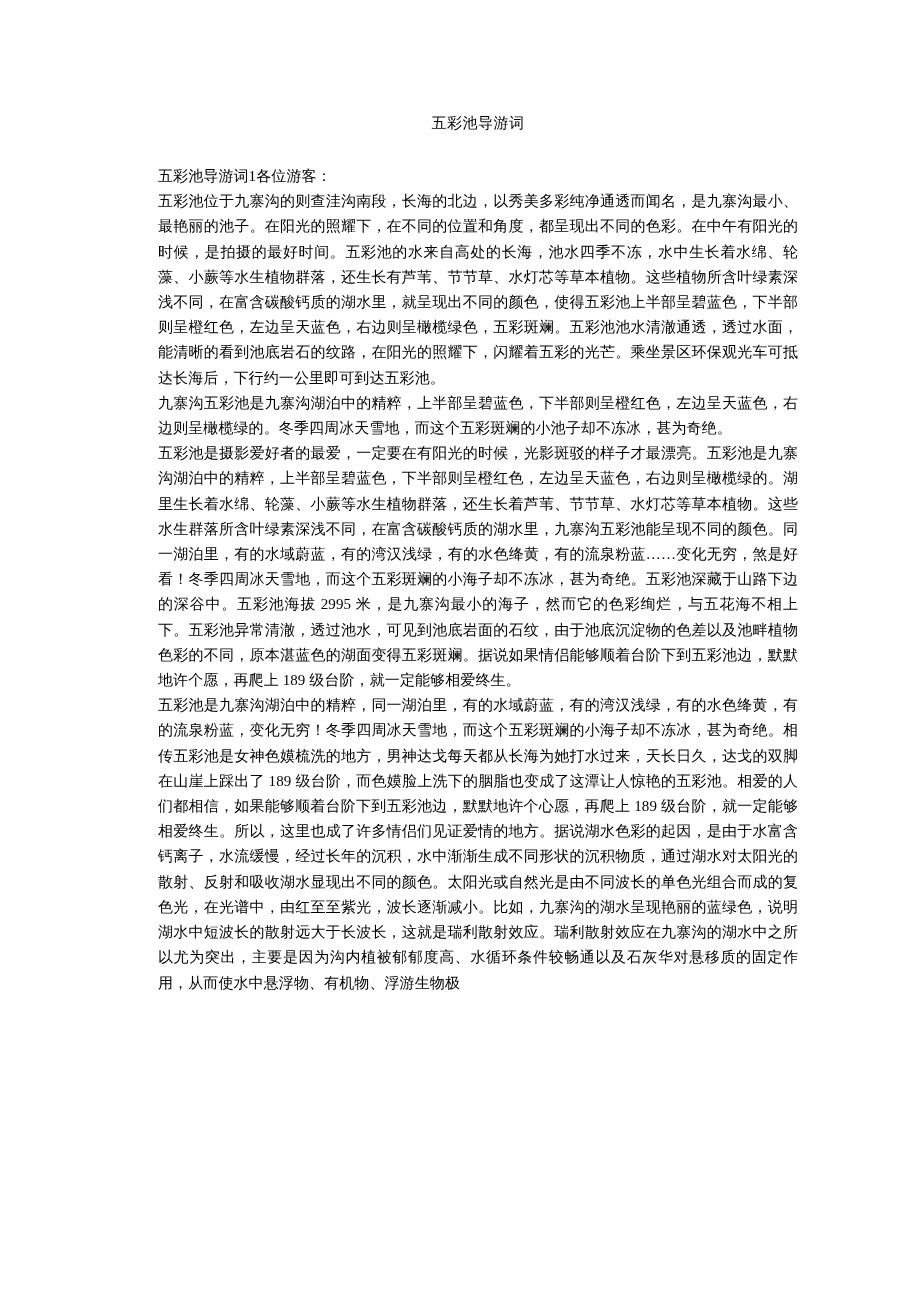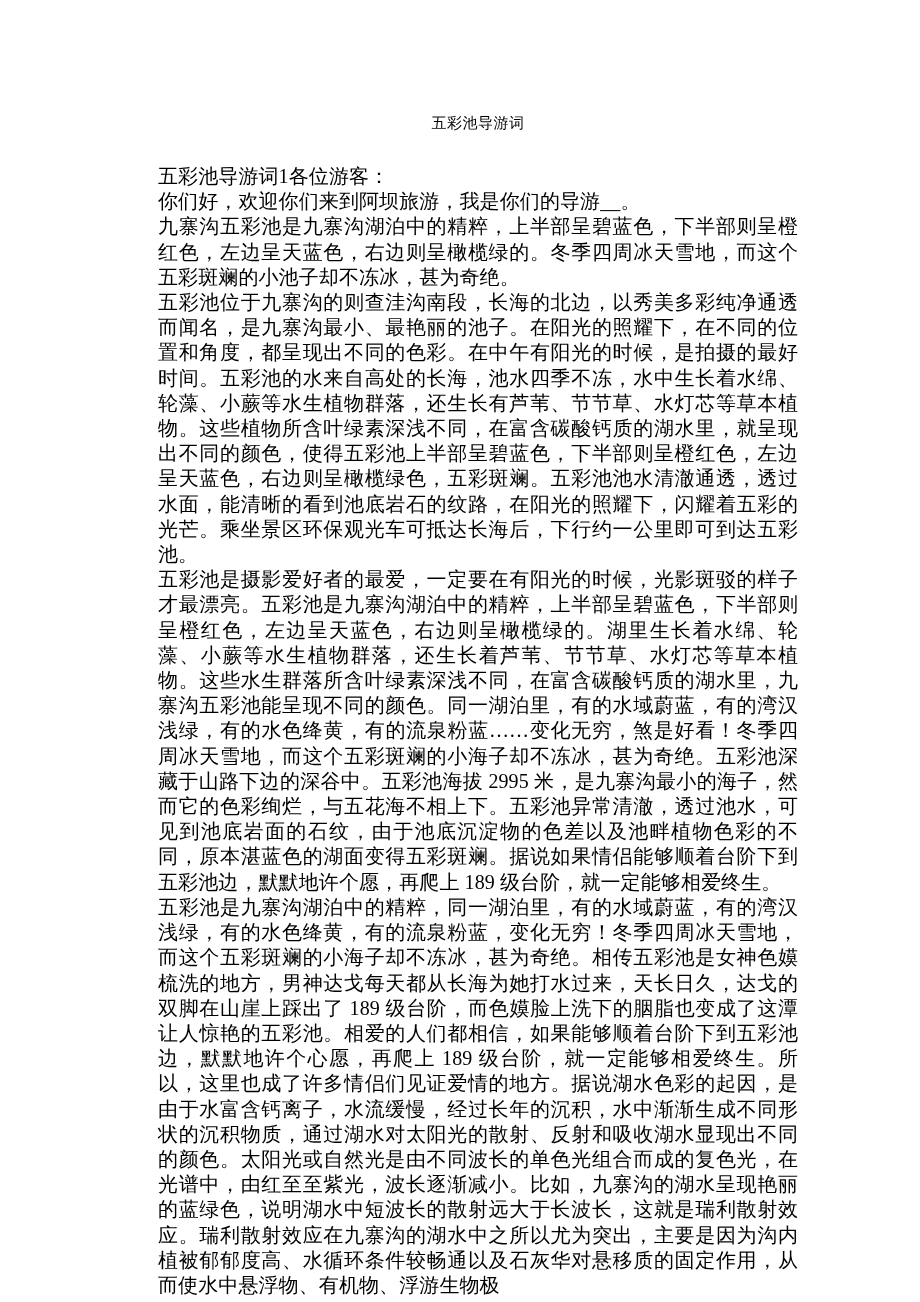--- a/index.html
+++ b/index.html
@@ -29,38 +29,37 @@
   }
   .doc-title {
     text-align: center;
     font-size: 15px;
     line-height: 26px;
     font-weight: normal;
     margin: 0 0 28px 0;
     letter-spacing: 0.5px;
   }
   .para {
-    font-size: 20px;
+    font-size: 15px;
     line-height: 25.2px;
     margin: 0;
     text-align: justify;
     text-justify: inter-ideograph;
     letter-spacing: 0.1px;
     word-break: break-all;
   }
   .para + .para {
     margin-top: 0px;
   }
 </style>
 </head>
 <body>
 
 <div class="page">
   <div class="content">
     <h1 class="doc-title">五彩池导游词</h1>
     <p class="para">五彩池导游词1各位游客：</p>
-    <p class="para">你们好，欢迎你们来到阿坝旅游，我是你们的导游__。</p>
+    <p class="para">五彩池位于九寨沟的则查洼沟南段，长海的北边，以秀美多彩纯净通透而闻名，是九寨沟最小、最艳丽的池子。在阳光的照耀下，在不同的位置和角度，都呈现出不同的色彩。在中午有阳光的时候，是拍摄的最好时间。五彩池的水来自高处的长海，池水四季不冻，水中生长着水绵、轮藻、小蕨等水生植物群落，还生长有芦苇、节节草、水灯芯等草本植物。这些植物所含叶绿素深浅不同，在富含碳酸钙质的湖水里，就呈现出不同的颜色，使得五彩池上半部呈碧蓝色，下半部则呈橙红色，左边呈天蓝色，右边则呈橄榄绿色，五彩斑斓。五彩池池水清澈通透，透过水面，能清晰的看到池底岩石的纹路，在阳光的照耀下，闪耀着五彩的光芒。乘坐景区环保观光车可抵达长海后，下行约一公里即可到达五彩池。</p>
     <p class="para">九寨沟五彩池是九寨沟湖泊中的精粹，上半部呈碧蓝色，下半部则呈橙红色，左边呈天蓝色，右边则呈橄榄绿的。冬季四周冰天雪地，而这个五彩斑斓的小池子却不冻冰，甚为奇绝。</p>
-    <p class="para">五彩池位于九寨沟的则查洼沟南段，长海的北边，以秀美多彩纯净通透而闻名，是九寨沟最小、最艳丽的池子。在阳光的照耀下，在不同的位置和角度，都呈现出不同的色彩。在中午有阳光的时候，是拍摄的最好时间。五彩池的水来自高处的长海，池水四季不冻，水中生长着水绵、轮藻、小蕨等水生植物群落，还生长有芦苇、节节草、水灯芯等草本植物。这些植物所含叶绿素深浅不同，在富含碳酸钙质的湖水里，就呈现出不同的颜色，使得五彩池上半部呈碧蓝色，下半部则呈橙红色，左边呈天蓝色，右边则呈橄榄绿色，五彩斑斓。五彩池池水清澈通透，透过水面，能清晰的看到池底岩石的纹路，在阳光的照耀下，闪耀着五彩的光芒。乘坐景区环保观光车可抵达长海后，下行约一公里即可到达五彩池。</p>
     <p class="para">五彩池是摄影爱好者的最爱，一定要在有阳光的时候，光影斑驳的样子才最漂亮。五彩池是九寨沟湖泊中的精粹，上半部呈碧蓝色，下半部则呈橙红色，左边呈天蓝色，右边则呈橄榄绿的。湖里生长着水绵、轮藻、小蕨等水生植物群落，还生长着芦苇、节节草、水灯芯等草本植物。这些水生群落所含叶绿素深浅不同，在富含碳酸钙质的湖水里，九寨沟五彩池能呈现不同的颜色。同一湖泊里，有的水域蔚蓝，有的湾汉浅绿，有的水色绛黄，有的流泉粉蓝……变化无穷，煞是好看！冬季四周冰天雪地，而这个五彩斑斓的小海子却不冻冰，甚为奇绝。五彩池深藏于山路下边的深谷中。五彩池海拔 2995 米，是九寨沟最小的海子，然而它的色彩绚烂，与五花海不相上下。五彩池异常清澈，透过池水，可见到池底岩面的石纹，由于池底沉淀物的色差以及池畔植物色彩的不同，原本湛蓝色的湖面变得五彩斑斓。据说如果情侣能够顺着台阶下到五彩池边，默默地许个愿，再爬上 189 级台阶，就一定能够相爱终生。</p>
     <p class="para">五彩池是九寨沟湖泊中的精粹，同一湖泊里，有的水域蔚蓝，有的湾汉浅绿，有的水色绛黄，有的流泉粉蓝，变化无穷！冬季四周冰天雪地，而这个五彩斑斓的小海子却不冻冰，甚为奇绝。相传五彩池是女神色嫫梳洗的地方，男神达戈每天都从长海为她打水过来，天长日久，达戈的双脚在山崖上踩出了 189 级台阶，而色嫫脸上洗下的胭脂也变成了这潭让人惊艳的五彩池。相爱的人们都相信，如果能够顺着台阶下到五彩池边，默默地许个心愿，再爬上 189 级台阶，就一定能够相爱终生。所以，这里也成了许多情侣们见证爱情的地方。据说湖水色彩的起因，是由于水富含钙离子，水流缓慢，经过长年的沉积，水中渐渐生成不同形状的沉积物质，通过湖水对太阳光的散射、反射和吸收湖水显现出不同的颜色。太阳光或自然光是由不同波长的单色光组合而成的复色光，在光谱中，由红至至紫光，波长逐渐减小。比如，九寨沟的湖水呈现艳丽的蓝绿色，说明湖水中短波长的散射远大于长波长，这就是瑞利散射效应。瑞利散射效应在九寨沟的湖水中之所以尤为突出，主要是因为沟内植被郁郁度高、水循环条件较畅通以及石灰华对悬移质的固定作用，从而使水中悬浮物、有机物、浮游生物极</p>
   </div>
 </div>
 
 </body></html>

